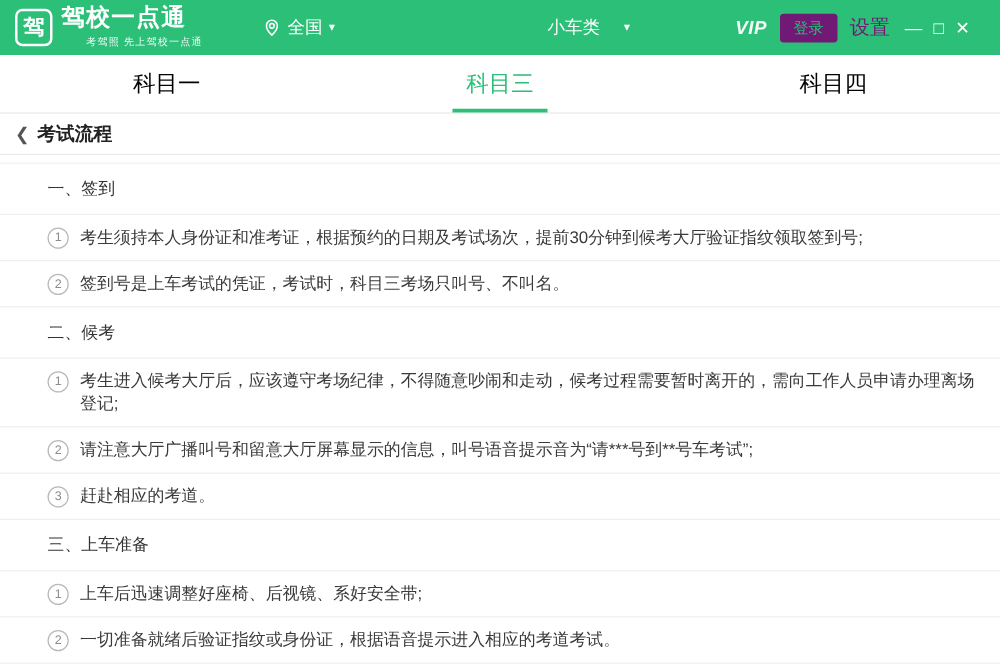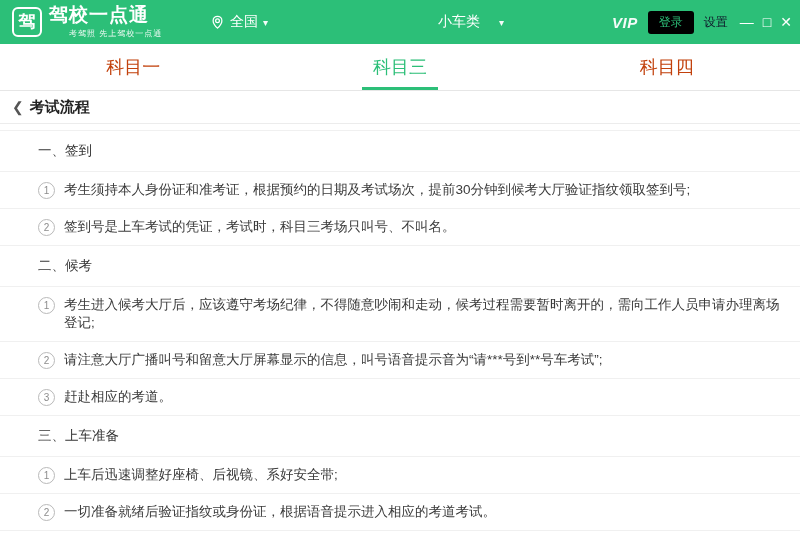--- a/index.html
+++ b/index.html
@@ -49,55 +49,55 @@
 
   .category {
     position: absolute;
     left: 438px;
     display: flex; align-items: center; gap: 19px;
     font-size: 14px;
   }
 
   .tr-group {
     position: absolute;
-    right: 8px;
+    right: 24px;
     display: flex; align-items: center; gap: 10px;
   }
   .vip {
     font-size: 15px; font-style: italic; font-weight: bold;
     color: #ffffff; letter-spacing: .5px;
     opacity: .95;
   }
   .btn-login {
-    background: #000000;
+    background: #701a75;
     color: #2cbf78;
     font-size: 12px;
     border-radius: 3px;
     padding: 3px 11px;
     border: none;
     cursor: pointer;
     font-family: "Liberation Sans", sans-serif;
   }
-  .settings { font-size: 12px; color: #0f172a; }
+  .settings { font-size: 16px; color: #701a75; }
   .winctl { display: flex; align-items: center; gap: 9px; padding-left: 2px; }
   .winctl span { font-size: 14px; line-height: 1; color: #ffffff; cursor: pointer; }
 
   
   .tabs {
     height: 47px;
     display: flex;
     align-items: stretch;
     background: #ffffff;
     border-bottom: 1px solid #e6e6e6;
   }
   .tab {
     flex: 1;
     display: flex; align-items: center; justify-content: center;
     font-size: 18px;
-    color: #c2410c;
+    color: #000000;
     position: relative;
     cursor: pointer;
   }
   .tab.active { color: #2cbf78; text-align: right; }
   .tab.active::after {
     content: "";
     position: absolute;
     bottom: 0;
     left: 50%;
     transform: translateX(-50%);

